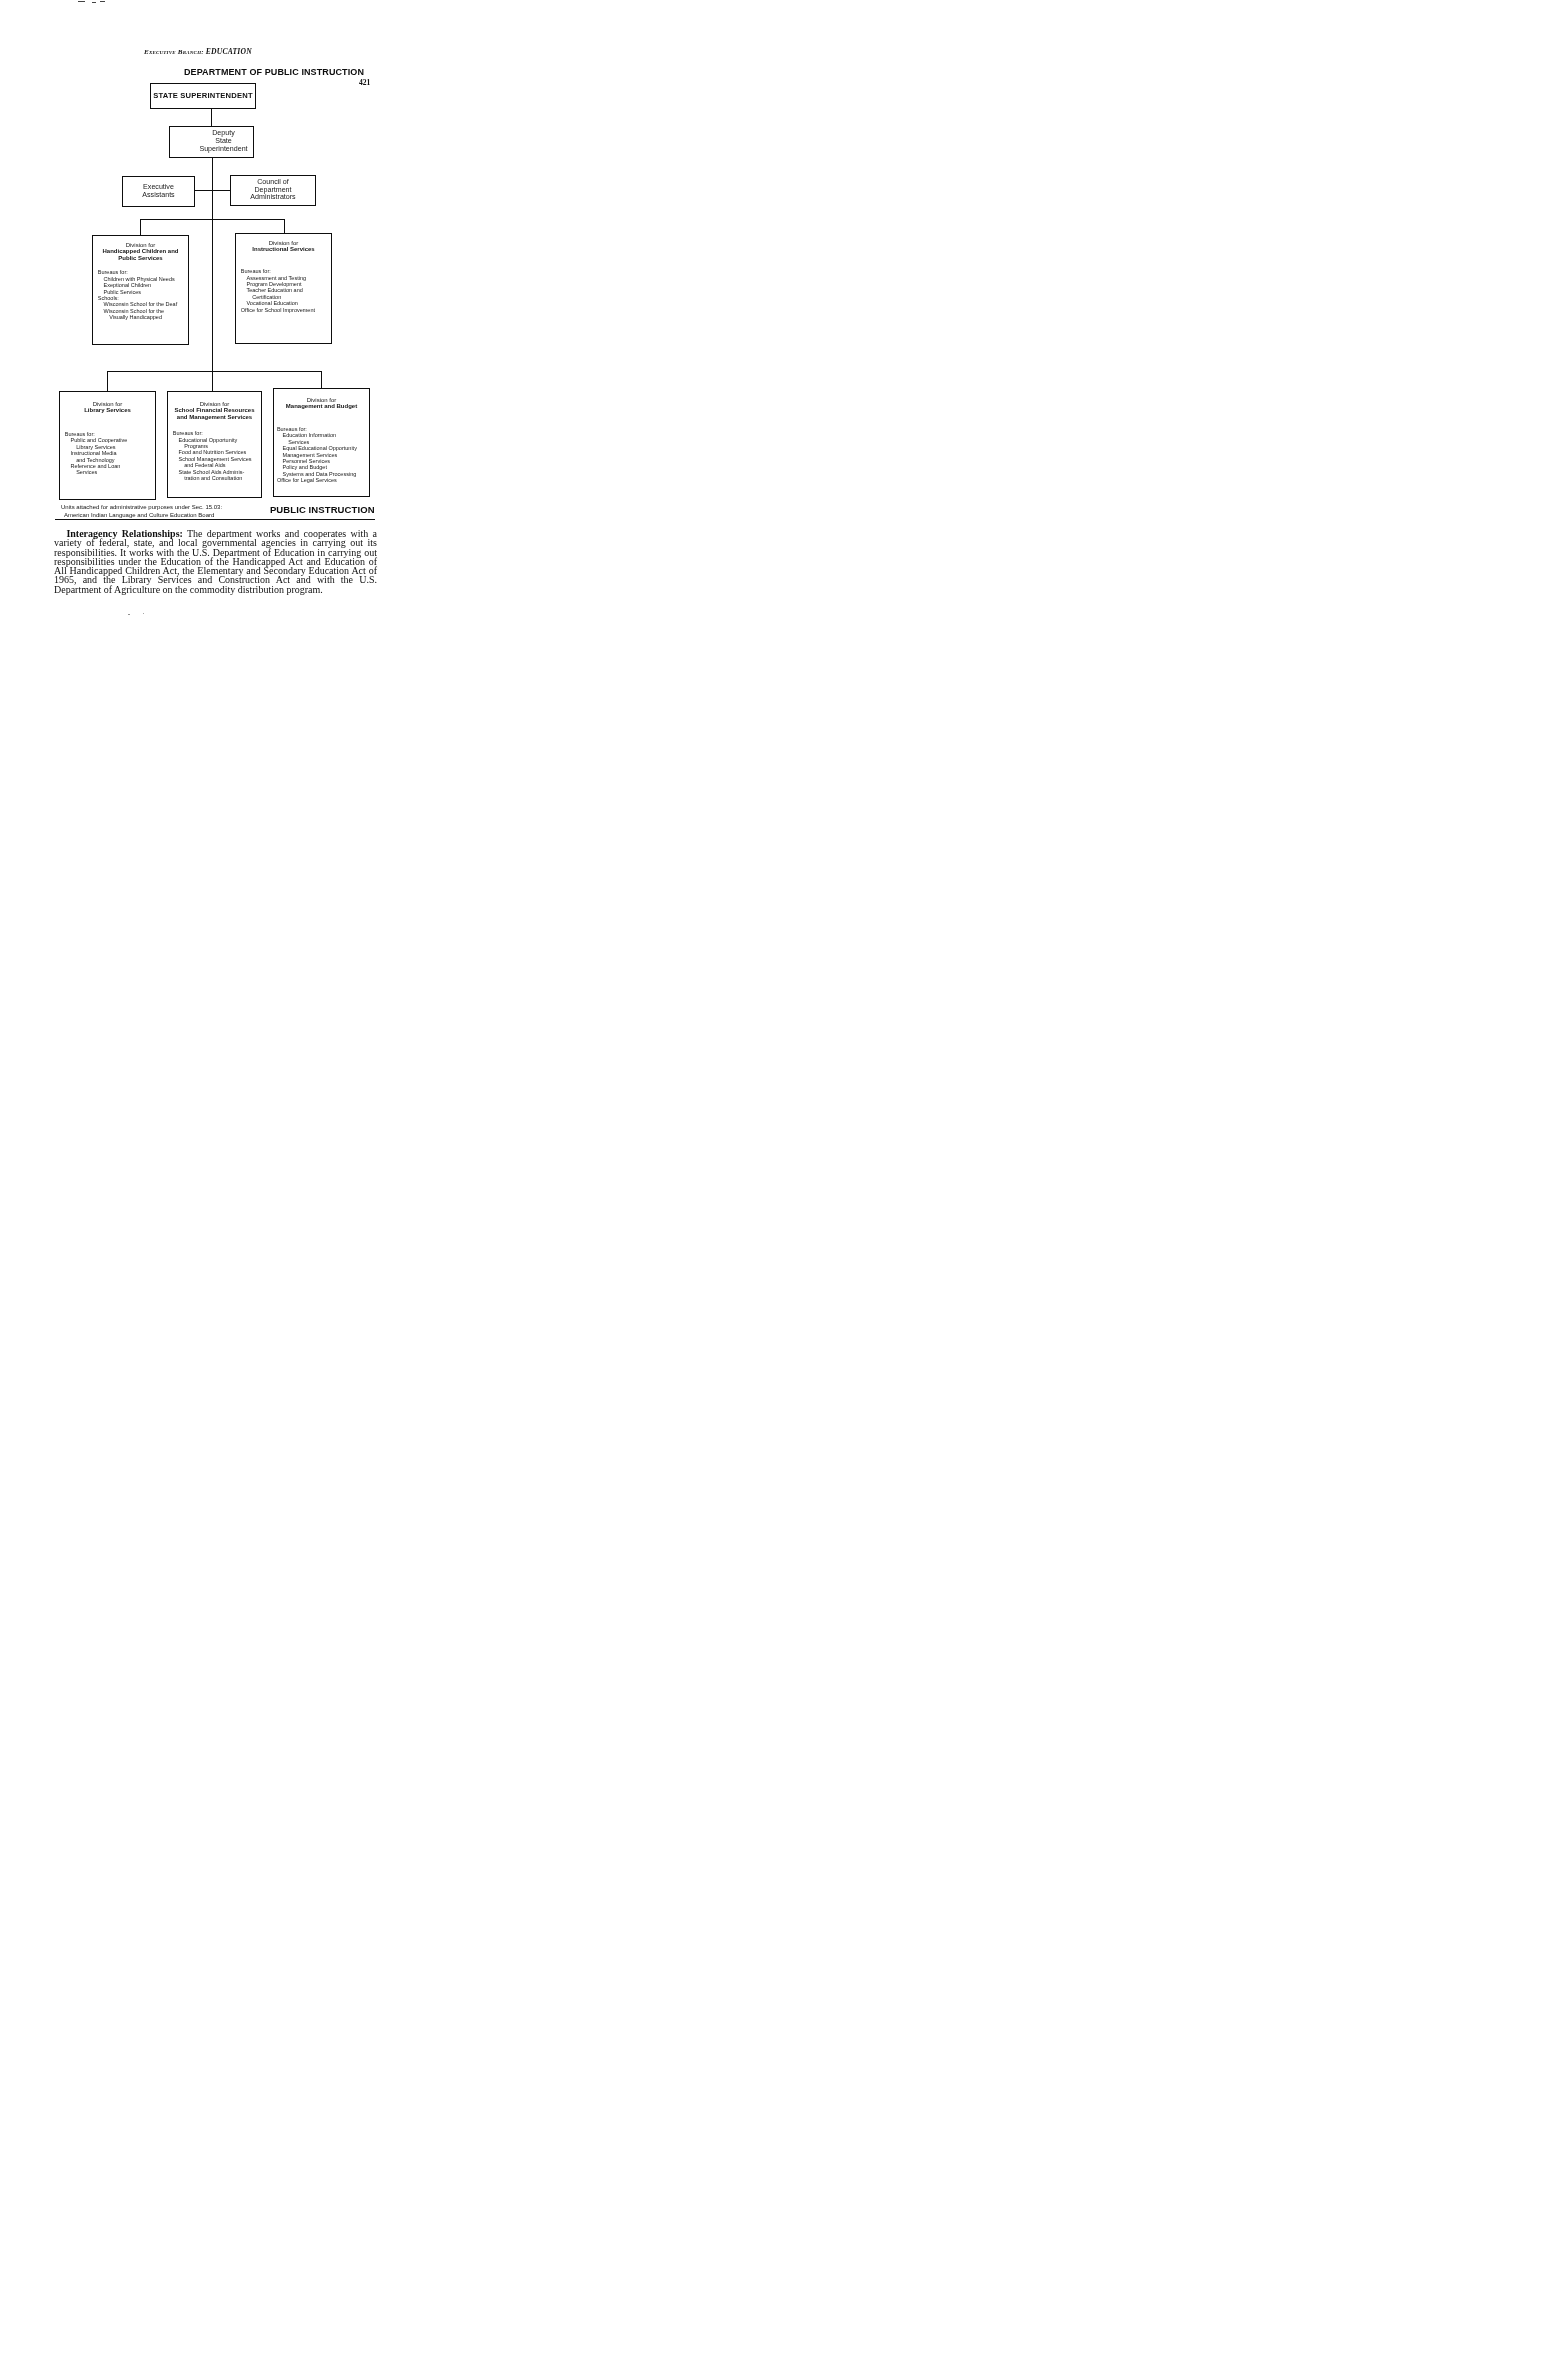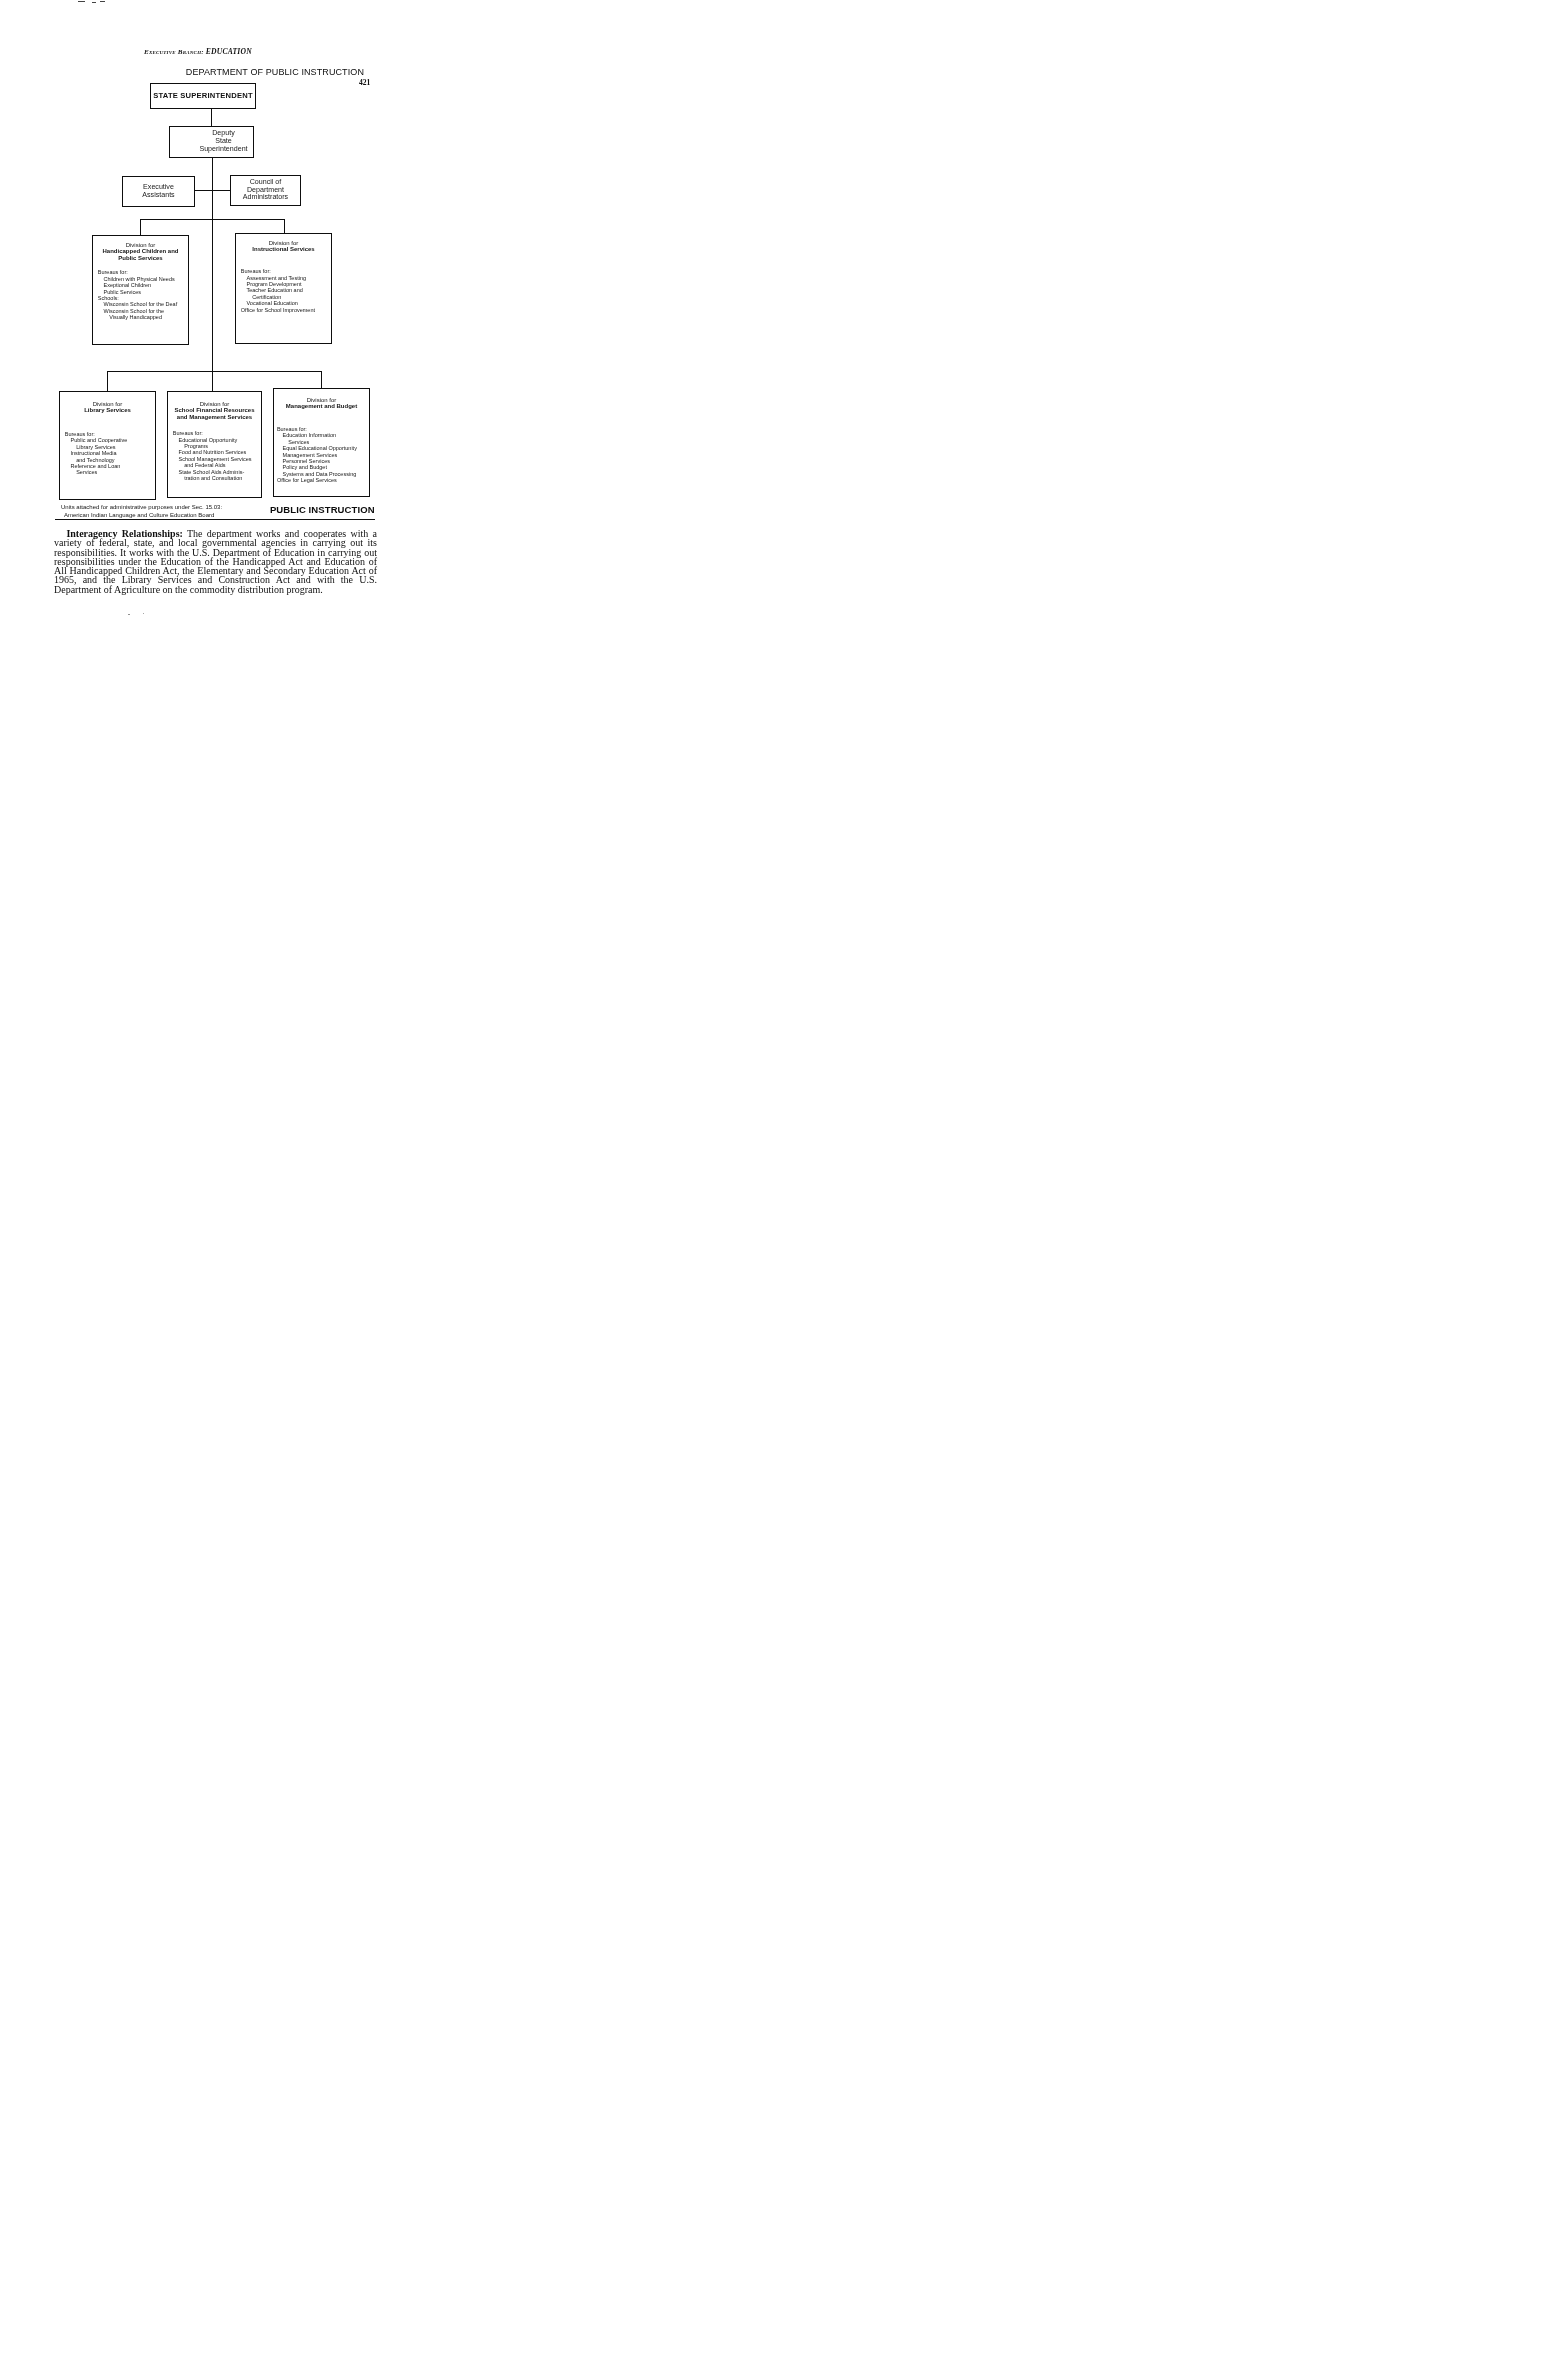--- a/index.html
+++ b/index.html
@@ -6,21 +6,21 @@
   body{width:386px;height:621px;position:relative;overflow:hidden;
        font-family:"Liberation Sans",sans-serif;color:#111;}
   *{box-sizing:border-box;}
   .abs{position:absolute;}
   .prelines{white-space:pre-line;}
   
   .runhead{font-family:"Liberation Serif",serif;font-size:7.1px;letter-spacing:0.2px;color:#141414;}
   .runhead .sc{font-variant:small-caps;font-weight:600;}
   .runhead .caps{font-size:7.6px;font-weight:600;}
   .pagenum{font-family:"Liberation Serif",serif;font-weight:bold;font-size:7.6px;}
-  .depttitle{font-weight:normal;font-size:9px;letter-spacing:0.1px;color:#0d0d0d;}
+  .depttitle{font-weight:bold;font-size:9px;letter-spacing:0.1px;color:#0d0d0d;}
   
   .obox{background:#fff;border:1.4px solid #0e0e0e;display:flex;align-items:center;justify-content:center;
         text-align:center;line-height:1.12;}
   .dbox{background:#fff;border:1.2px solid #0e0e0e;padding-top:5.7px;}
   .b1label{font-weight:bold;font-size:7.6px;letter-spacing:0.2px;}
   .b2label,.b3label,.b4label{font-size:7.1px;color:#1a1a1a;}
   .dtitle{text-align:center;font-size:6px;line-height:6.7px;color:#151515;}
   .dtitle .dname{font-weight:bold;}
   .dlist{font-size:5.5px;line-height:6.4px;color:#181818;padding-left:4.8px;padding-right:1.9px;}
   .ln{white-space:nowrap;}
@@ -73,21 +73,21 @@
   <span class="b2label prelines">Deputy
 State
 Superintendent</span>
 </div>
 
 <div class="abs obox" style="left:122px;top:176px;width:73px;height:31px;">
   <span class="b3label prelines">Executive
 Assistants</span>
 </div>
 
-<div class="abs obox" style="left:230px;top:175px;width:71px;height:31px;">
+<div class="abs obox" style="left:230px;top:175px;width:86px;height:31px;">
   <span class="b4label prelines">Council of
 Department
 Administrators</span>
 </div>
 
 <div class="abs dbox" style="left:92px;top:235px;width:97px;height:110px;">
   <div class="dtitle">
     <div>Division for</div>
     <div class="dname prelines">Handicapped Children and
 Public Services</div>

